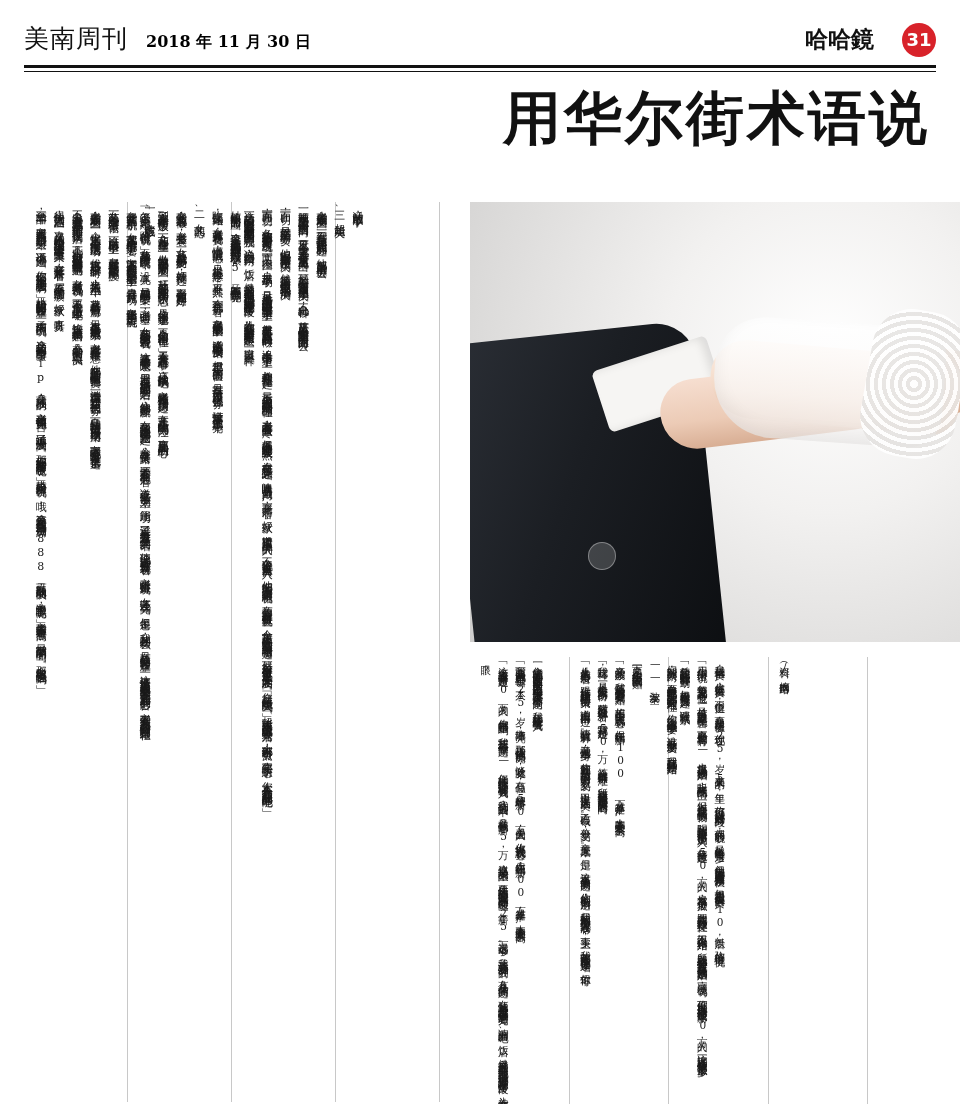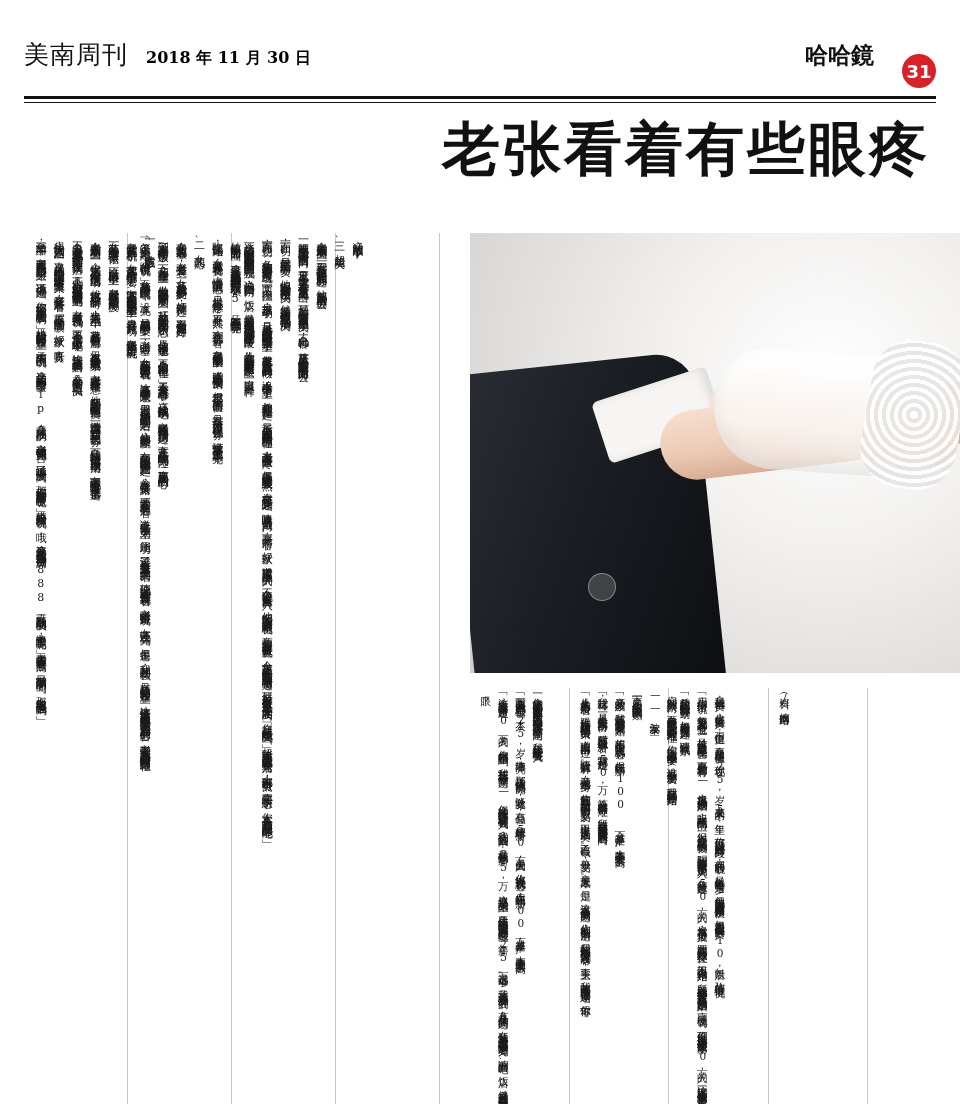--- a/index.html
+++ b/index.html
@@ -64,21 +64,20 @@
     height: 34px;
     border-radius: 50%;
     background: #d8222a;
     color: #fff;
     font-family: "DejaVu Sans", sans-serif;
     font-size: 18px;
     font-weight: bold;
     display: flex;
     align-items: center;
     justify-content: center;
-    margin-top: 32px;
   }
   .rule-thick {
     height: 3px;
     background: #111;
     margin: 0 6px;
   }
   .rule-thin {
     height: 1px;
     background: #111;
     margin: 3px 6px 0 6px;
@@ -283,21 +282,21 @@
     <div class="masthead-right">
       <span class="section-name">哈哈鏡</span>
       <span class="page-badge">31</span>
     </div>
   </div>
   <div class="rule-thick"></div>
   <div class="rule-thin"></div>
 
   <div class="headline-zone">
     <div class="headline-right">
-      <div class="title">老张看着有些眼疼</div>
+      <div class="title">用华尔街术语说</div>
     </div>
   </div>
 
   <div class="body-grid">
 
     <div class="col">
       <div class="vtext">一、请客吃饭
 老张的女儿买了新手机，女儿偶尔下来的手机给了老婆，老婆闲下下来的自然而然落到了老张的手里，寻得云开见月明，老张终于用上了智能机。
 女儿第一时间给老张下了微信，这以后的一段日子里，老张对朋友圈这功能是乐此不疲。
 老张这天刷朋友圈，一个火锅店举办二十周年庆电庆活动，优惠那是下脱胶举时，大奖是抽小汽车，其次是赠餐台七日游，最次也是每桌赠送电影票，老张对这些不是很在意，他在意的是活动期间啤酒免费，消费满一百元还赠送一百元的代金券，而且特别注明代金券可以当场使用，老张琢磨吧嘛一盘算这也太合适了。

